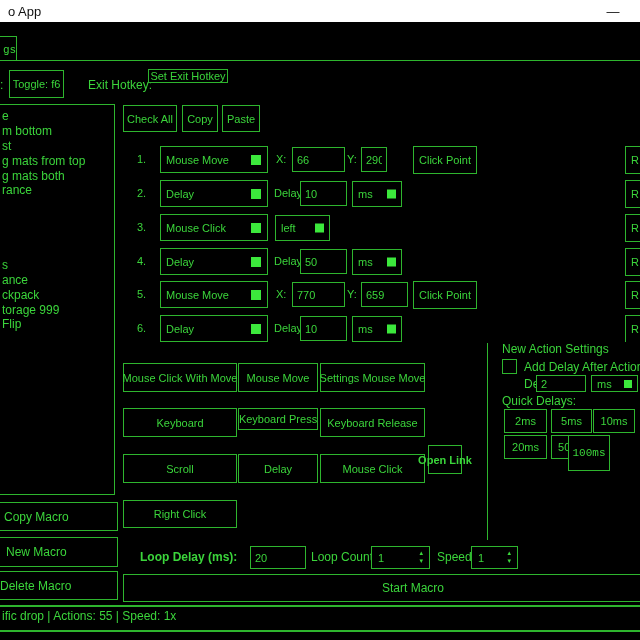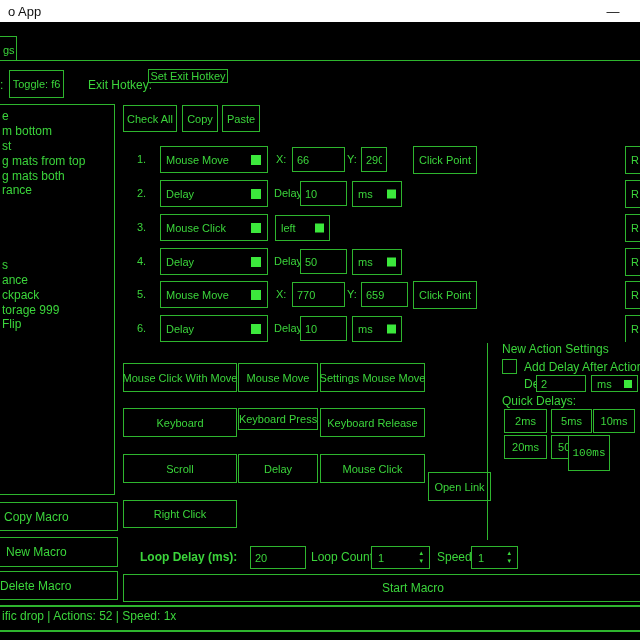--- a/index.html
+++ b/index.html
@@ -55,21 +55,21 @@
 </style>
 </head>
 <body>
 
 <div class="titlebar">
   <span class="title">o App</span>
   <span class="min">—</span>
 </div>
 
 <div class="abs" style="left:-8px;top:36px;width:25px;height:25px;border:1px solid var(--gb);background:var(--bg);">
-  <span style="position:absolute;left:10px;top:7px;font-size:11px;color:var(--gt);">gs</span>
+  <span style="position:absolute;left:10px;top:7px;font-size:11px;color:var(--gt);font-family:Liberation Mono, monospace;">gs</span>
 </div>
 <div class="hline" style="left:16px;top:60px;width:624px;"></div>
 
 <span class="lbl" style="left:0;top:78px;">:</span>
 <div class="btn" style="left:9px;top:70px;width:55px;height:28px;">Toggle: f6</div>
 <span class="lbl" style="left:88px;top:78px;">Exit Hotkey:</span>
 <div class="btn" style="left:148px;top:69px;width:80px;height:14px;">Set Exit Hotkey</div>
 
 <div class="abs" style="left:-20px;top:104px;width:135px;height:391px;border:1px solid var(--gb);background:var(--bg);padding-top:4px;overflow:hidden;">
   <div class="list-item">e</div>
@@ -186,21 +186,21 @@
 <div class="btn" style="left:238px;top:363px;width:80px;height:29px;">Mouse Move</div>
 <div class="btn" style="left:320px;top:363px;width:105px;height:29px;">Settings Mouse Move</div>
 
 <div class="btn" style="left:123px;top:408px;width:114px;height:29px;">Keyboard</div>
 <div class="btn" style="left:238px;top:408px;width:80px;height:22px;">Keyboard Press</div>
 <div class="btn" style="left:320px;top:408px;width:105px;height:29px;">Keyboard Release</div>
 
 <div class="btn" style="left:123px;top:454px;width:114px;height:29px;">Scroll</div>
 <div class="btn" style="left:238px;top:454px;width:80px;height:29px;">Delay</div>
 <div class="btn" style="left:320px;top:454px;width:105px;height:29px;">Mouse Click</div>
-<div class="btn" style="left:428px;top:472px;width:63px;height:29px;">Open Link</div>
+<div class="btn" style="left:428px;top:445px;width:34px;height:29px;font-weight:bold;">Open Link</div>
 
 <div class="btn" style="left:123px;top:500px;width:114px;height:28px;">Right Click</div>
 
 <div class="vline" style="left:487px;top:343px;height:197px;"></div>
 
 <span class="lbl" style="left:502px;top:342px;text-align:center;">New Action Settings</span>
 <div class="abs" style="left:502px;top:359px;width:15px;height:15px;border:1px solid var(--gb);background:var(--bg);"></div>
 <span class="lbl" style="left:524px;top:360px;">Add Delay After Action</span>
 <span class="lbl" style="left:524px;top:377px;">Delay:</span>
 <input class="tinput" style="left: 536px; top: 375px; width: 50px; height: 17px;" readonly="" value="2">
@@ -235,14 +235,14 @@
   <span>1</span>
   <span class="arrows">
       <span>▴</span>
       <span>▾</span>
     </span>
 </div>
 
 <div class="btn" style="left:123px;top:574px;width:580px;height:28px;font-size:12px;">Start Macro</div>
 
 <div class="hline" style="left:0;top:605px;width:640px;height:2px;"></div>
-<span class="lbl" style="left:2px;top:609px;">ific drop | Actions: 52 | Speed: 1x</span>
+<span class="lbl" style="left:2px;top:609px;">ific drop | Actions: 55 | Speed: 1x</span>
 <div class="hline" style="left:0;top:630px;width:640px;height:2px;"></div>
 
 </body></html>

